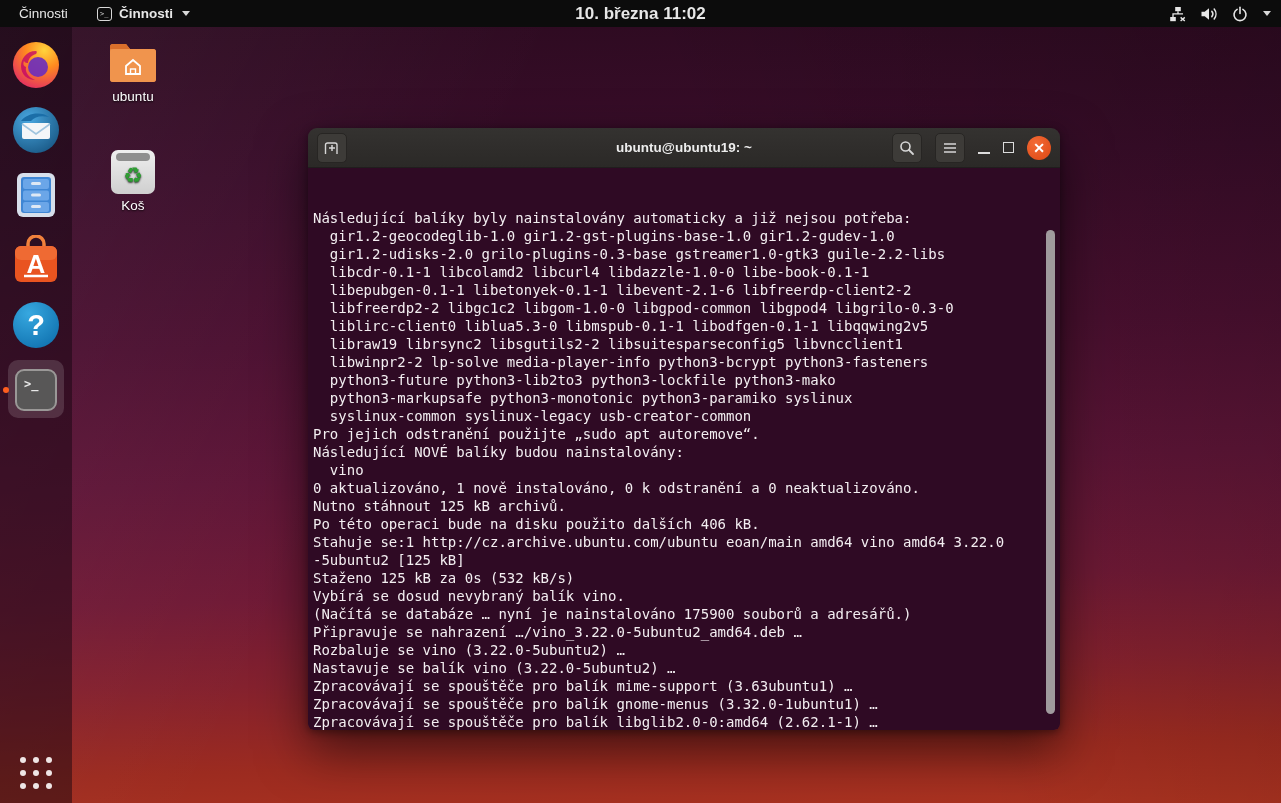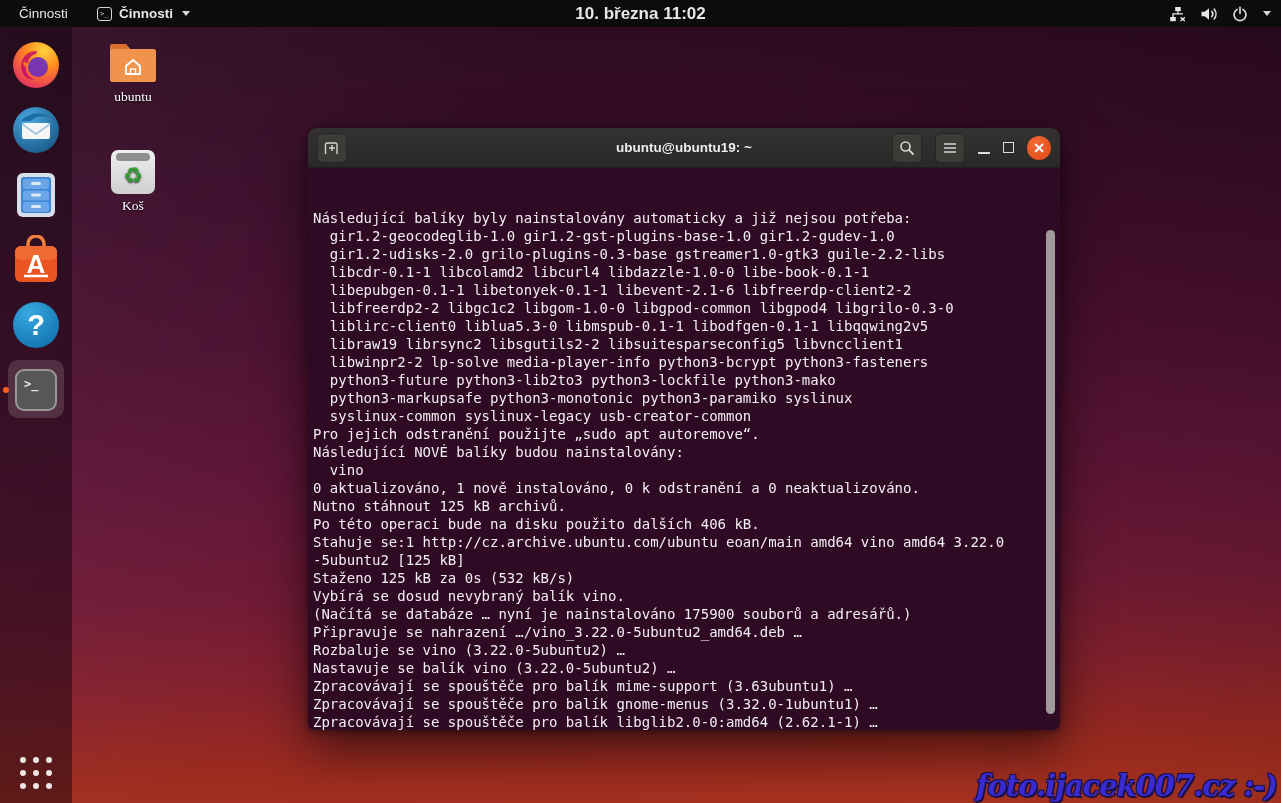--- a/index.html
+++ b/index.html
@@ -31,21 +31,21 @@
   .dock-item.active .hl { position:absolute; left:8px; top:-4px; width:56px; height:58px; background:rgba(255,255,255,0.14); border-radius:10px; }
   .run-dot { position:absolute; left:3px; top:50%; transform:translateY(-50%); width:6px; height:6px; border-radius:50%; background:#ff5e1f; }
   .show-apps { margin-top:auto; margin-bottom:14px; display:grid; grid-template-columns:repeat(3,6px); grid-gap:7px; }
   .show-apps i { width:6px; height:6px; border-radius:50%; background:#efe5e5; }
 
   .term-glyph { width:42px; height:42px; background:#3d3c3c; border:2.5px solid #8a8886; border-radius:9px;
     color:#e5e5e5; font:bold 12px "DejaVu Sans Mono", monospace; padding:6px 0 0 7px; }
 
   
   .desk-icon { position:absolute; width:84px; text-align:center; color:#fff; font-size:13.5px;
-    text-shadow:0 1px 2px rgba(0,0,0,0.85); z-index:10;font-family:Liberation Serif, serif; }
+    text-shadow:0 1px 2px rgba(0,0,0,0.85); z-index:10; }
   .desk-icon .art { display:flex; justify-content:center; margin-bottom:4px; }
   .trash-body { width:44px; height:44px; border-radius:7px; background:linear-gradient(#efefef,#cfcfcf);
     position:relative; display:flex; align-items:center; justify-content:center; }
   .trash-lid { position:absolute; top:3px; left:5px; right:5px; height:8px; border-radius:4px; background:#8f8f8f; }
   .trash-recycle { font-size:22px; color:#2f9e33; line-height:1; margin-top:8px; }
 
   
   .term-win { position:absolute; left:308px; top:128px; width:752px; height:602px;
     border-radius:9px 9px 6px 6px; box-shadow:0 20px 50px rgba(0,0,0,0.55), 0 2px 8px rgba(0,0,0,0.4);
     overflow:hidden; z-index:45; }
@@ -243,15 +243,14 @@
       </div>
     </div>
 
     <div class="term-body">
       <div class="term-lines"><div>Následující balíky byly nainstalovány automaticky a již nejsou potřeba:</div><div>  gir1.2-geocodeglib-1.0 gir1.2-gst-plugins-base-1.0 gir1.2-gudev-1.0</div><div>  gir1.2-udisks-2.0 grilo-plugins-0.3-base gstreamer1.0-gtk3 guile-2.2-libs</div><div>  libcdr-0.1-1 libcolamd2 libcurl4 libdazzle-1.0-0 libe-book-0.1-1</div><div>  libepubgen-0.1-1 libetonyek-0.1-1 libevent-2.1-6 libfreerdp-client2-2</div><div>  libfreerdp2-2 libgc1c2 libgom-1.0-0 libgpod-common libgpod4 libgrilo-0.3-0</div><div>  liblirc-client0 liblua5.3-0 libmspub-0.1-1 libodfgen-0.1-1 libqqwing2v5</div><div>  libraw19 librsync2 libsgutils2-2 libsuitesparseconfig5 libvncclient1</div><div>  libwinpr2-2 lp-solve media-player-info python3-bcrypt python3-fasteners</div><div>  python3-future python3-lib2to3 python3-lockfile python3-mako</div><div>  python3-markupsafe python3-monotonic python3-paramiko syslinux</div><div>  syslinux-common syslinux-legacy usb-creator-common</div><div>Pro jejich odstranění použijte „sudo apt autoremove“.</div><div>Následující NOVÉ balíky budou nainstalovány:</div><div>  vino</div><div>0 aktualizováno, 1 nově instalováno, 0 k odstranění a 0 neaktualizováno.</div><div>Nutno stáhnout 125 kB archivů.</div><div>Po této operaci bude na disku použito dalších 406 kB.</div><div>Stahuje se:1 http://cz.archive.ubuntu.com/ubuntu eoan/main amd64 vino amd64 3.22.0</div><div>-5ubuntu2 [125 kB]</div><div>Staženo 125 kB za 0s (532 kB/s)</div><div>Vybírá se dosud nevybraný balík vino.</div><div>(Načítá se databáze … nyní je nainstalováno 175900 souborů a adresářů.)</div><div>Připravuje se nahrazení …/vino_3.22.0-5ubuntu2_amd64.deb …</div><div>Rozbaluje se vino (3.22.0-5ubuntu2) …</div><div>Nastavuje se balík vino (3.22.0-5ubuntu2) …</div><div>Zpracovávají se spouštěče pro balík mime-support (3.63ubuntu1) …</div><div>Zpracovávají se spouštěče pro balík gnome-menus (3.32.0-1ubuntu1) …</div><div>Zpracovávají se spouštěče pro balík libglib2.0-0:amd64 (2.62.1-1) …</div></div>
       
       <div class="scrollbar"></div>
     </div>
   </section>
 
-  <div class="watermark">foto.ijacek007.cz :-)</div>
 
 </div>
 
 </body></html>

